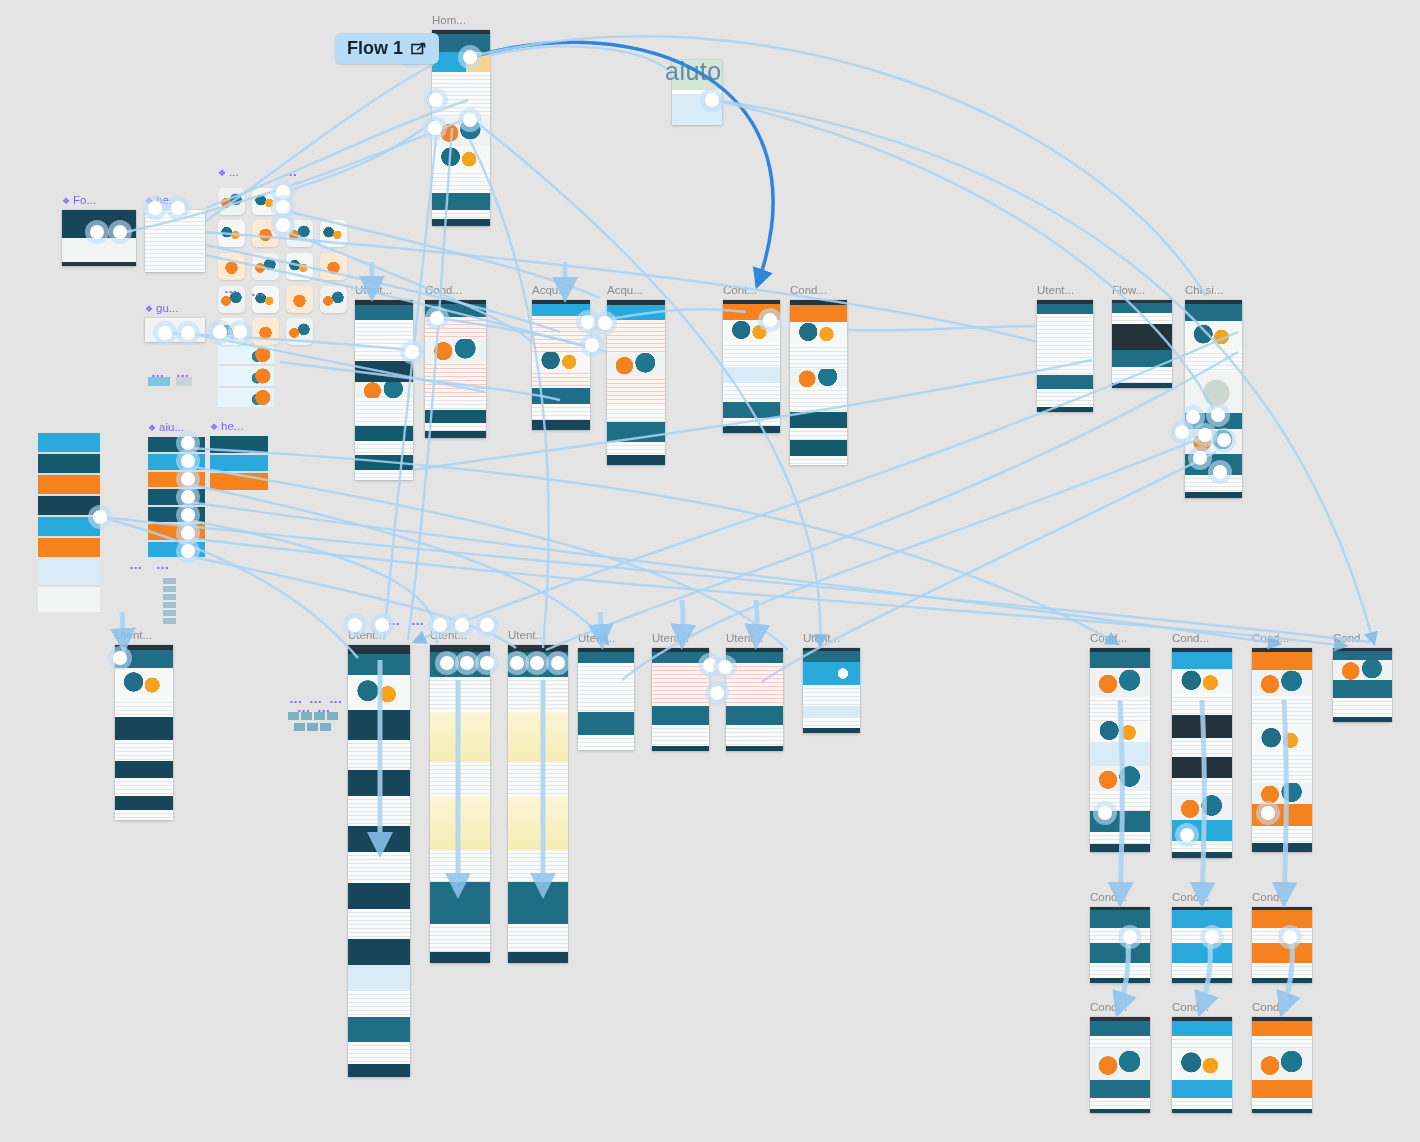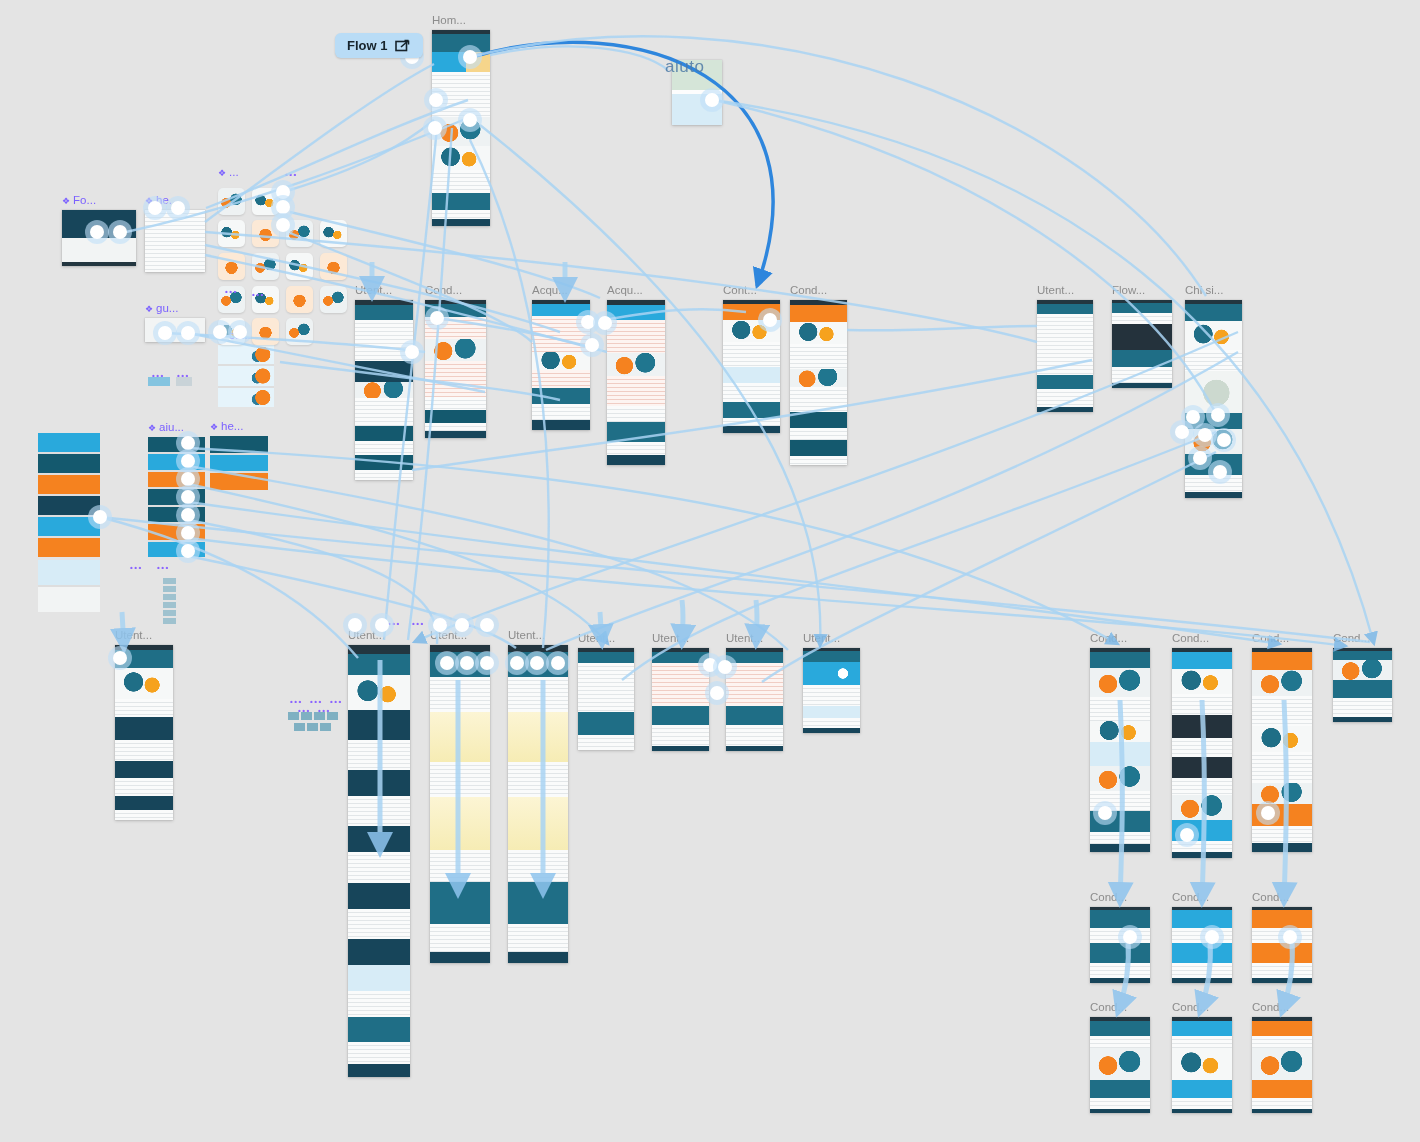--- a/index.html
+++ b/index.html
@@ -11,22 +11,22 @@
          box-shadow:0 0 0 .5px rgba(0,0,0,.07),0 1px 3px rgba(0,0,0,.18);}
   .thumb.gapped{background:transparent;box-shadow:none;gap:2px;}
   .thumb.gapped .seg{box-shadow:0 0 0 .5px rgba(0,0,0,.05);}
   .seg{flex:1 1 0;}
   .gthumb{position:absolute;border-radius:5px;z-index:2;box-shadow:0 1px 2px rgba(0,0,0,.12);}
   .pdots{position:absolute;color:#8a63ff;font-size:8px;font-weight:bold;letter-spacing:1.5px;z-index:3;}
   .mrect{position:absolute;z-index:3;}
   #wires{position:absolute;left:0;top:0;z-index:5;pointer-events:none;}
   .flow-badge{position:absolute;left:335px;top:33px;z-index:7;display:flex;align-items:center;gap:8px;
               background:#b9dcf6;border-radius:6px;padding:5px 12px;box-shadow:0 1px 2px rgba(0,0,0,.15);}
-  .flow-badge .fb-label{font-size:13px;font-weight:bold;color:#17242c;}
-  .aiuto-overlay{position:absolute;left:665px;top:57px;z-index:7;font-size:17px;font-weight:500;
+  .flow-badge .fb-label{font-size:18px;font-weight:bold;color:#17242c;}
+  .aiuto-overlay{position:absolute;left:665px;top:57px;z-index:7;font-size:25px;font-weight:500;
                  color:rgba(77,122,166,.85);letter-spacing:.5px;}
 </style>
 </head>
 <body>
 
 <div id="canvas">
   <svg id="wires" width="1420" height="1142">
     <defs>
       <marker id="arrL" markerWidth="8" markerHeight="8" refX="5" refY="3" orient="auto">
         <path d="M0,0 L6,3 L0,6 Z" fill="#7db9e8"></path>

